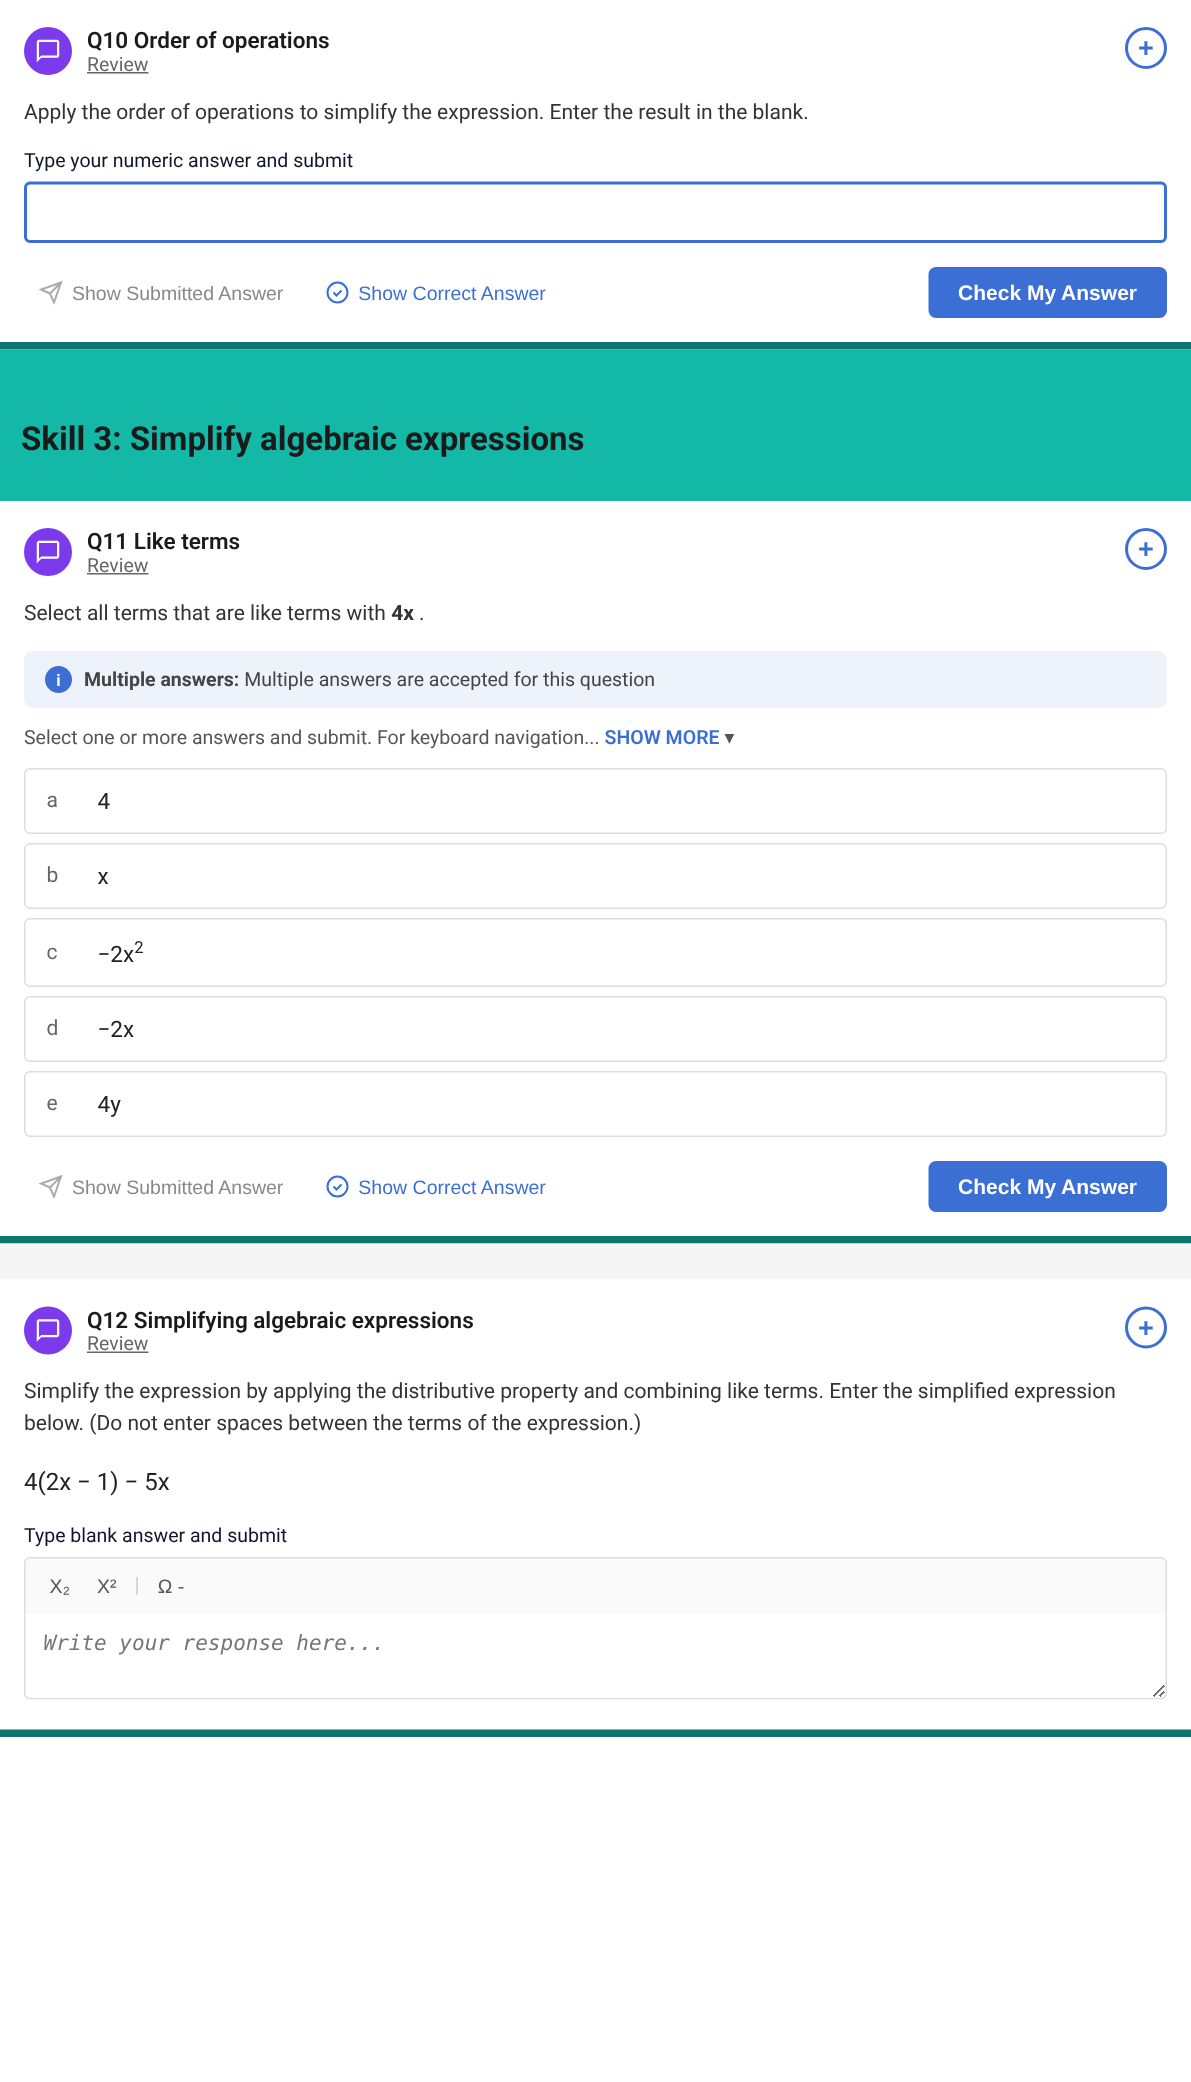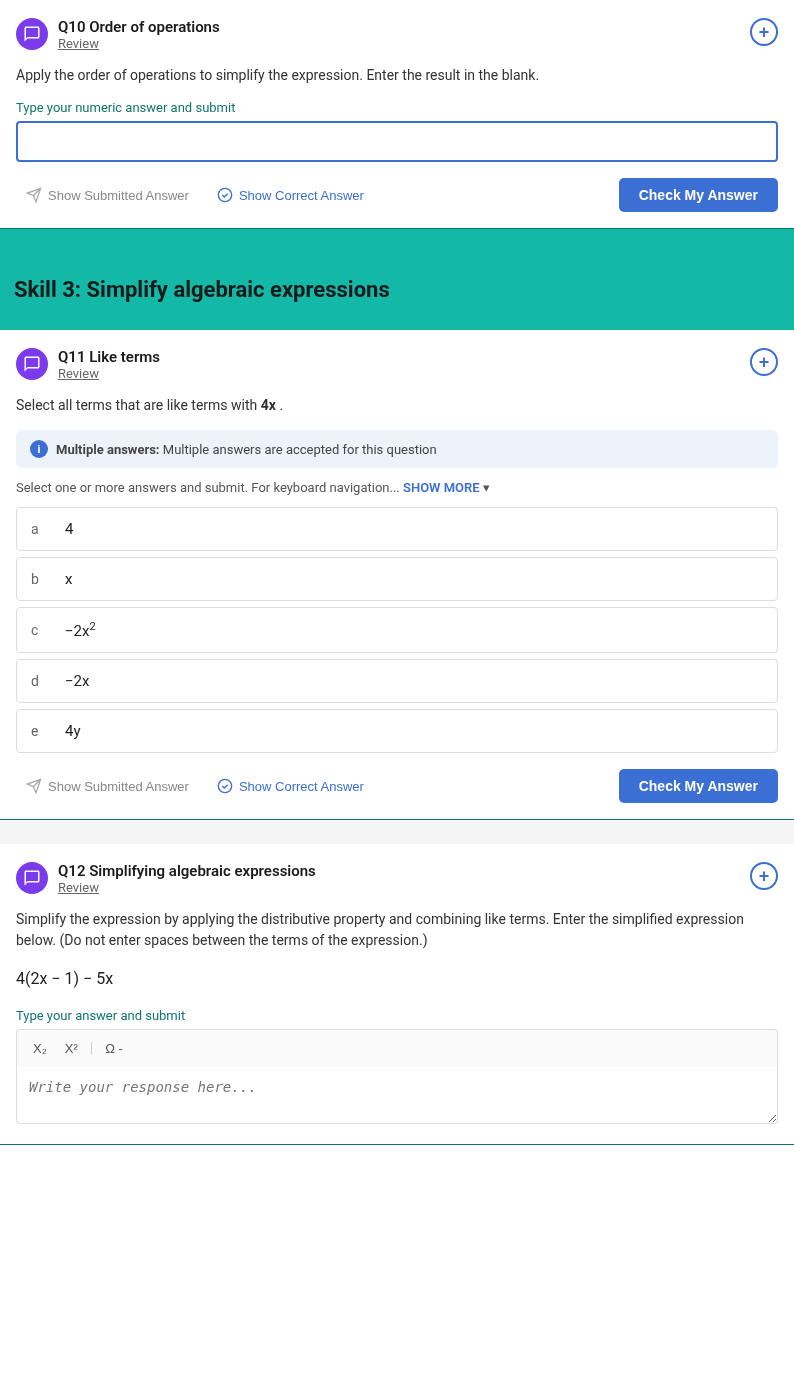--- a/index.html
+++ b/index.html
@@ -7,21 +7,21 @@
       font-family: -apple-system, BlinkMacSystemFont, 'Segoe UI', Roboto, sans-serif;
       background: #fff;
       color: #222;
       font-size: 15px;
       width: 794px;
     }
 
     .question-card {
       background: #fff;
       padding: 18px 16px 16px 16px;
-      border-bottom: 1px solid #0f766e;
+      border-bottom: 5px solid #0f766e;
     }
 
     .question-header {
       display: flex;
       align-items: flex-start;
       justify-content: space-between;
       margin-bottom: 14px;
     }
 
     .question-header-left {
@@ -100,21 +100,21 @@
       padding-bottom: 2px;
     }
 
     .fraction .denominator {
       display: block;
       padding-top: 2px;
     }
 
     .label-text {
       font-size: 13px;
-      color: #0f766e;
+      color: #0f172a;
       margin-bottom: 6px;
     }
 
     .text-input {
       width: 100%;
       border: 2px solid #3b6fd4;
       border-radius: 4px;
       padding: 10px 12px;
       font-size: 15px;
       outline: none;
@@ -438,21 +438,21 @@
         <div class="question-subtitle">Review</div>
       </div>
     </div>
     <button class="plus-btn">+</button>
   </div>
 
   <div class="instruction-text">Simplify the expression by applying the distributive property and combining like terms. Enter the simplified expression below. (Do not enter spaces between the terms of the expression.)</div>
 
   <div class="math-expression">4(2x − 1) − 5x</div>
 
-  <div class="label-text">Type your answer and submit</div>
+  <div class="label-text">Type blank answer and submit</div>
 
   <div class="toolbar-row">
     <button class="toolbar-btn">X₂</button>
     <button class="toolbar-btn">X²</button>
     <span class="toolbar-separator">|</span>
     <button class="toolbar-btn">Ω -</button>
   </div>
   <textarea class="rich-input" placeholder="Write your response here..." style=""></textarea>
 </div>
 

